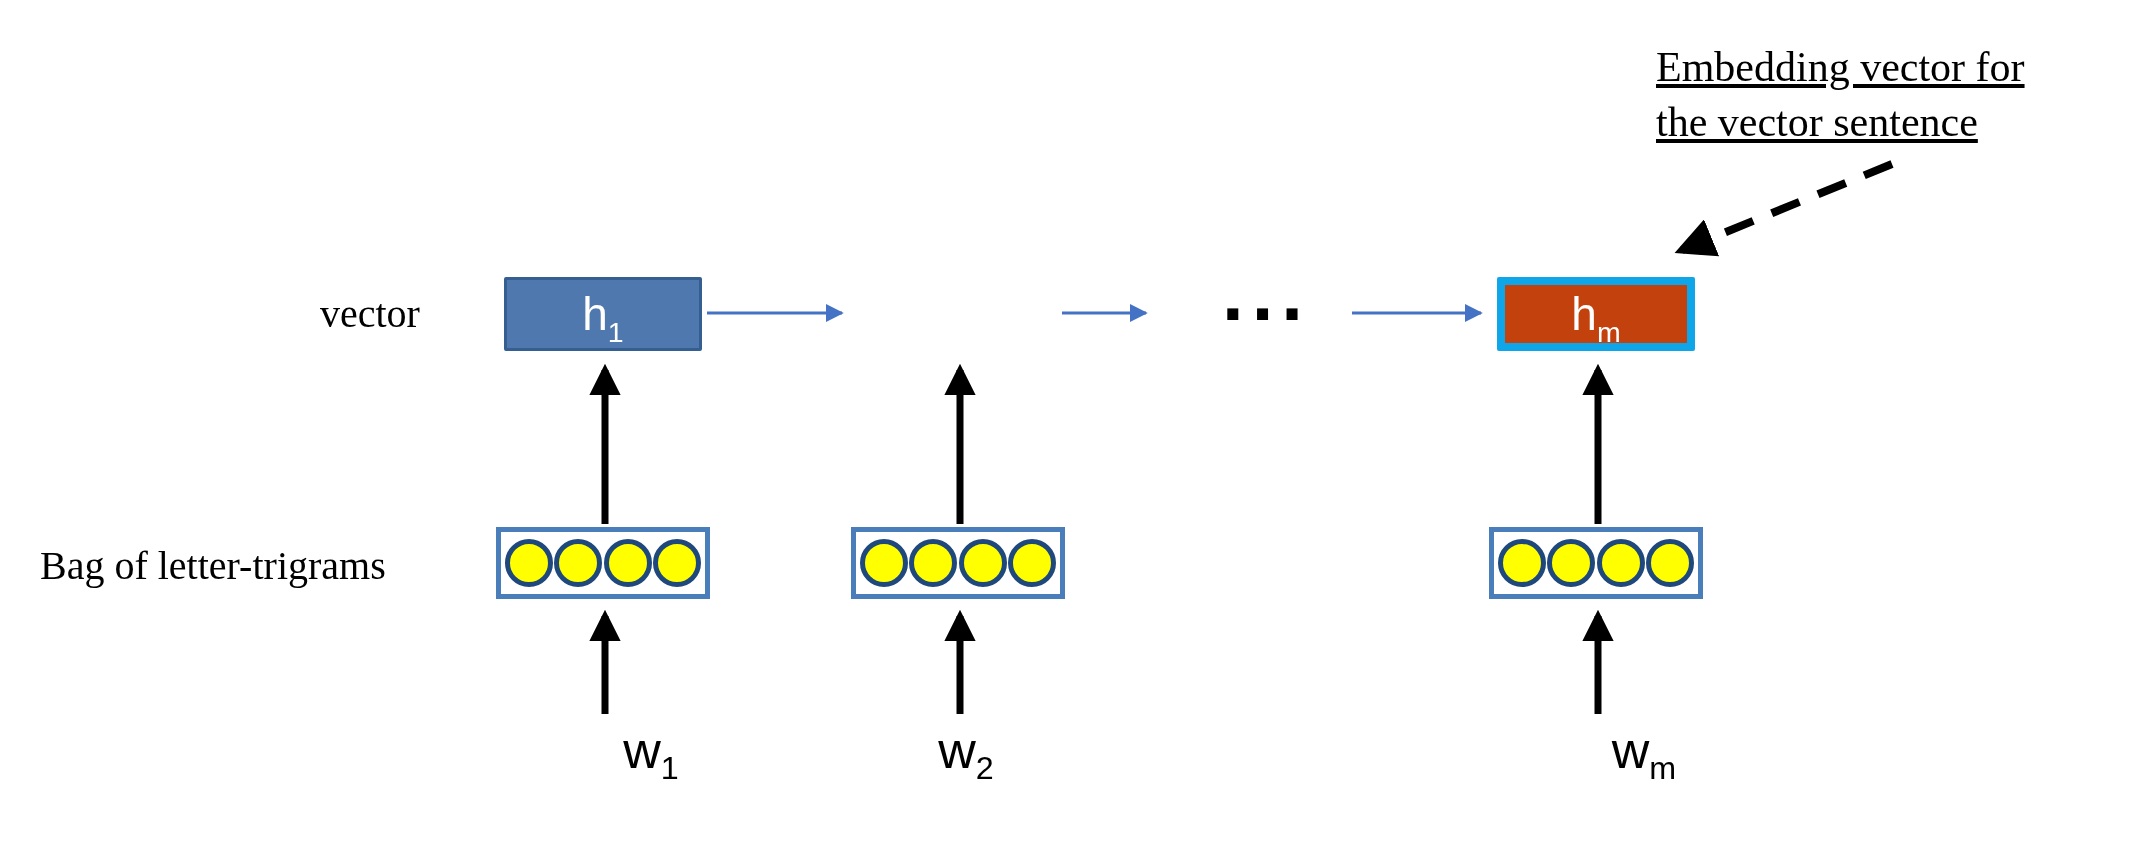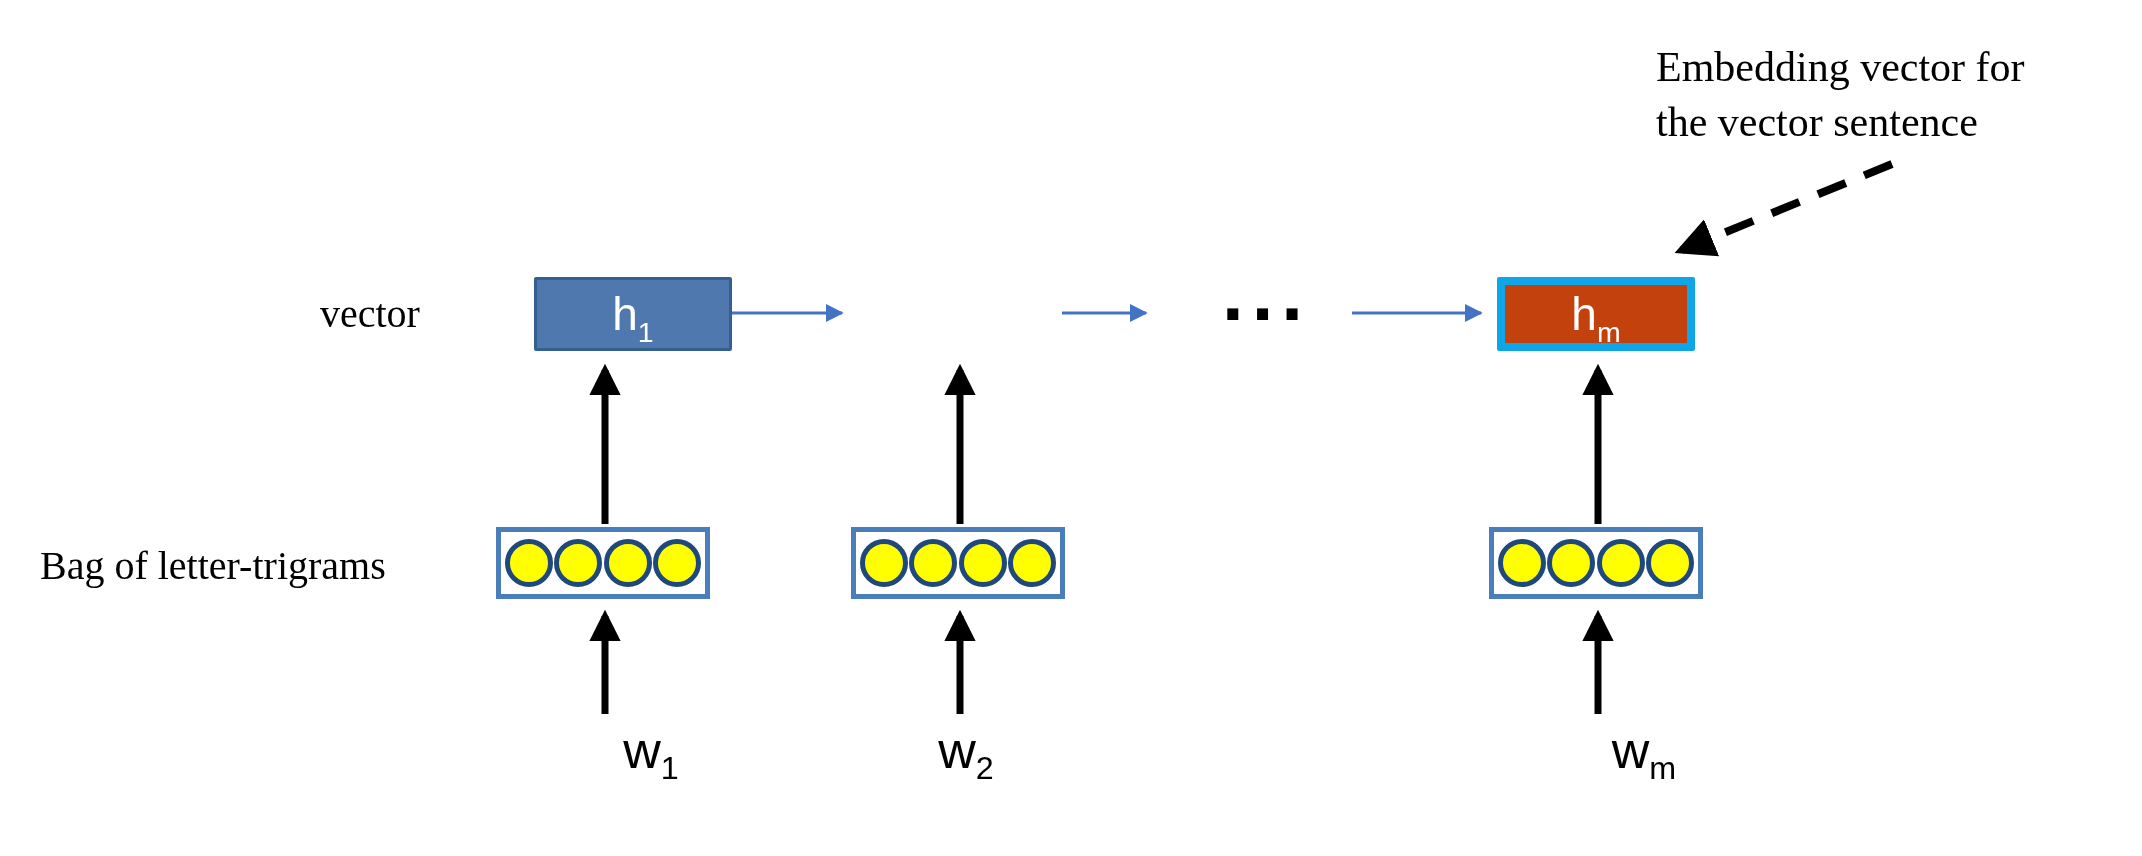--- a/index.html
+++ b/index.html
@@ -30,20 +30,21 @@
     white-space: nowrap;
   }
   .annotation {
     position: absolute;
     left: 1656px;
     top: 40px;
     font-family: "Liberation Serif", serif;
     font-size: 42px;
     line-height: 1.32;
     color: #000000;
+    text-decoration: underline;
   }
 
   
   .hbox {
     position: absolute;
     top: 277px;
     width: 198px;
     height: 74px;
     box-sizing: border-box;
     border-radius: 2px;
@@ -55,21 +56,21 @@
     font-family: "Liberation Sans", sans-serif;
   }
   .hbox sub {
     font-size: 0.62em;
     line-height: 0;
     position: relative;
     top: 2px;
   }
   .hbox.blue { background: #4f79ae; border: 3px solid #365f91; }
   .hbox.red  { background: #c2410c; border: 8px solid #0ea5e9; }
-  .hbox-1 { left: 534px; }
+  .hbox-1 { left: 504px; }
   .hbox-2 { left: 859px; }
   .hbox-m { left: 1497px; }
 
   
   .tbox {
     position: absolute;
     top: 527px;
     width: 214px;
     height: 72px;
     box-sizing: border-box;

